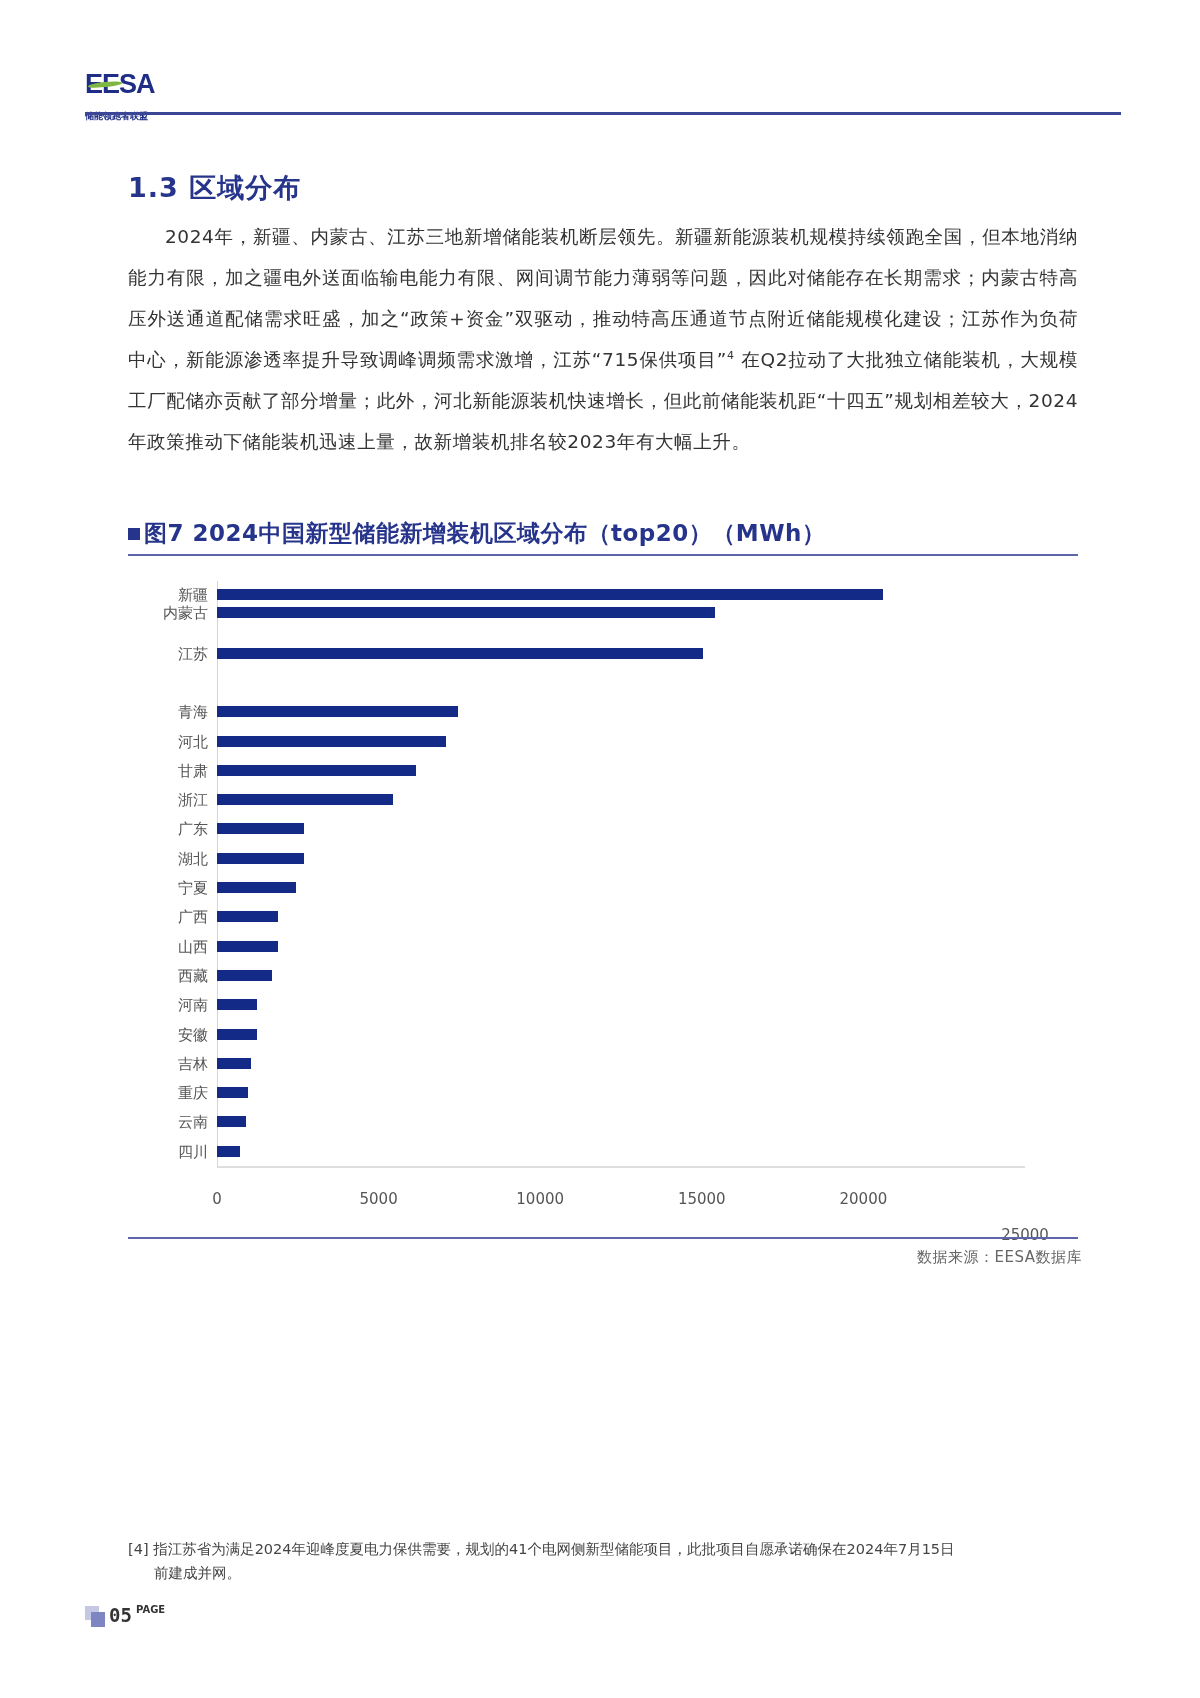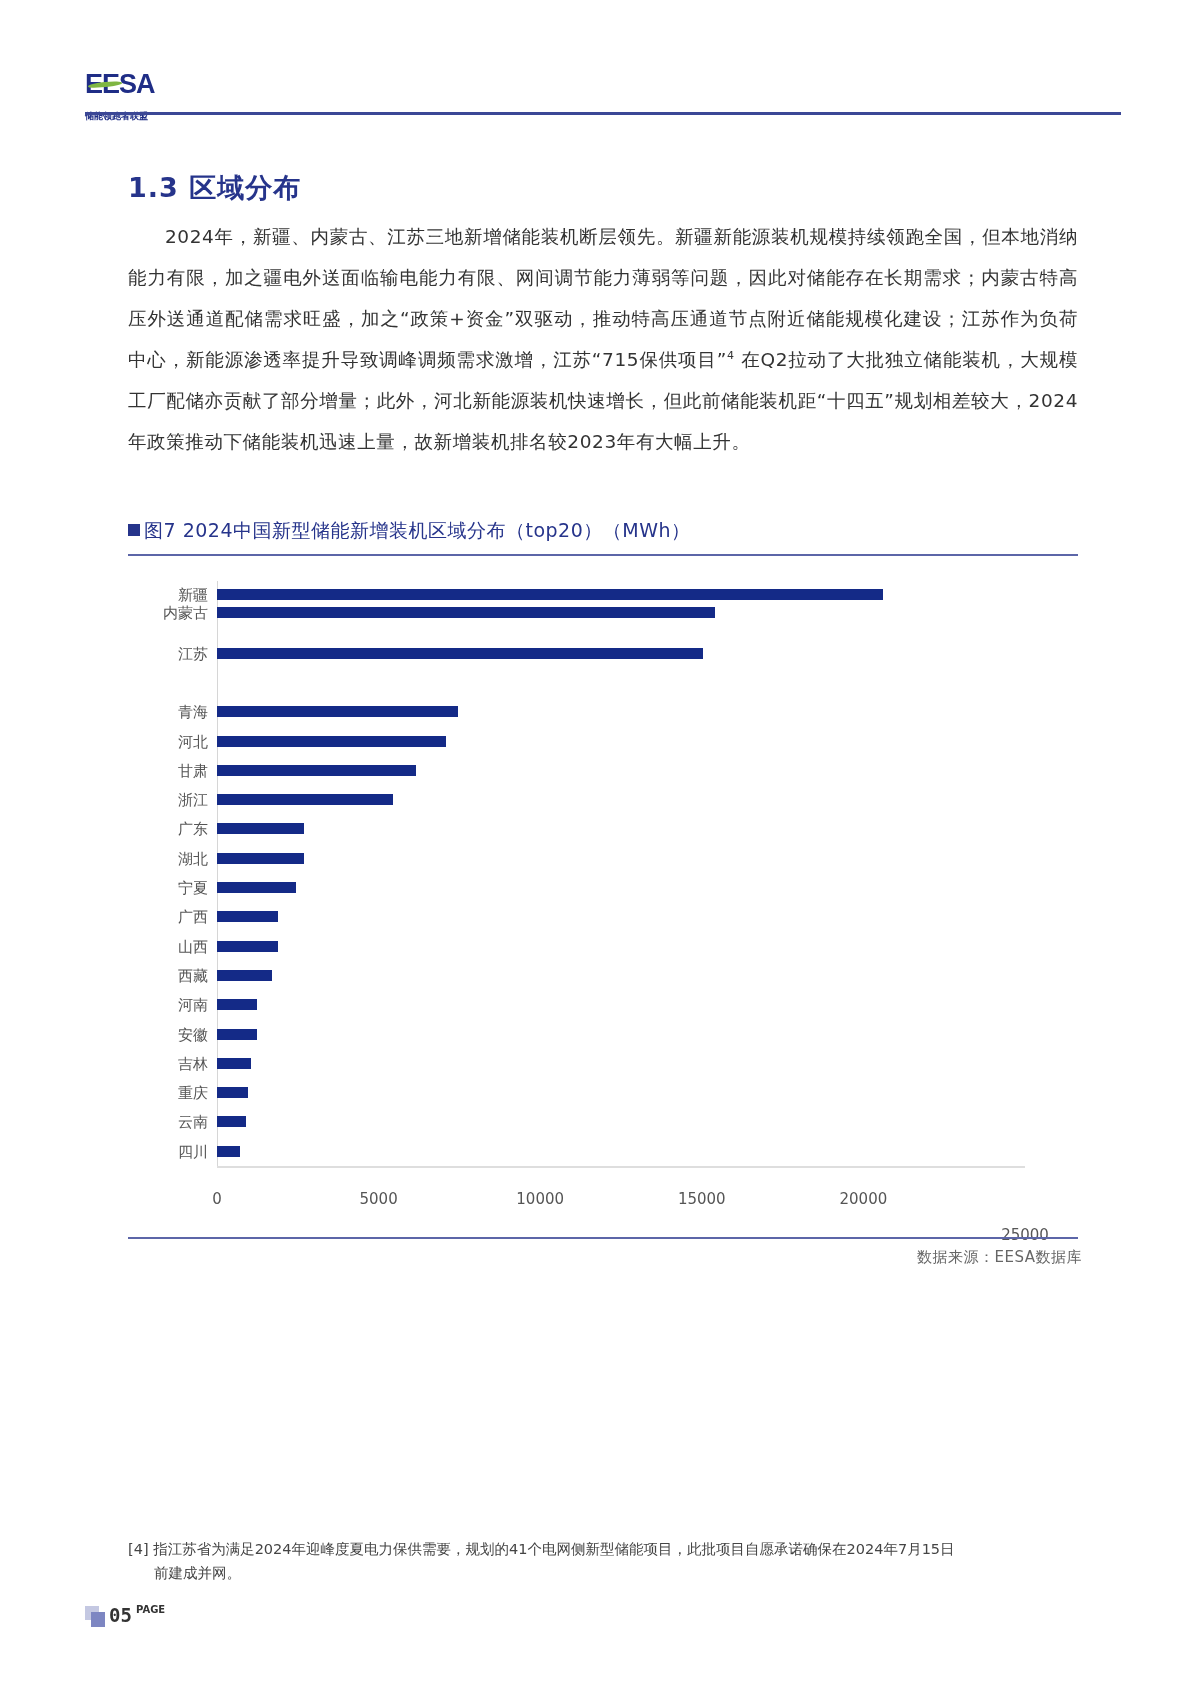--- a/index.html
+++ b/index.html
@@ -19,21 +19,21 @@
   
   .section-title { left: 128px; top: 158px; font-size: 27px; font-weight: bold; color: #26348b; letter-spacing: 1px; margin-top: 12px; }
 
   
   .para { left: 128px; top: 216px; width: 950px; font-size: 18.5px; line-height: 41px; color: #333;
           text-align: justify; letter-spacing: 0.6px; }
   .para p { margin: 0; text-indent: 2em; }
   .sup { font-size: 11px; vertical-align: super; line-height: 0; }
 
   
-  .fig-title { left: 128px; top: 518px; font-size: 19px; font-weight: normal; color: #26348b; letter-spacing: 0.5px; }
+  .fig-title { left: 128px; top: 518px; font-size: 23px; font-weight: bold; color: #26348b; letter-spacing: 0.5px; }
   .fig-title .sq { display: inline-block; width: 12px; height: 12px; background: #26348b; margin-right: 4px; vertical-align: 1px; }
   .fig-rule { left: 128px; top: 554px; width: 950px; height: 2px; background: #5c66a8; }
   .fig-rule-bottom { left: 128px; top: 1237px; width: 950px; height: 2px; background: #5c66a8; }
 
   .chart { left: 128px; top: 575px; width: 950px; height: 650px; }
   .y-axis-line { position: absolute; left: 89px; top: 6px; width: 1px; height: 586px; background: #d6d6d6; }
   .x-axis-line { position: absolute; left: 89px; top: 591px; width: 808px; height: 2px; background: #dedede; }
   .row { position: absolute; left: 0; height: 20px; width: 950px; }
   .row .label { position: absolute; right: 870px; top: 0; font-size: 15px; color: #555; line-height: 20px; white-space: nowrap; }
   .row .bar { position: absolute; left: 89px; top: 4px; height: 11px; background: #142a87; }

